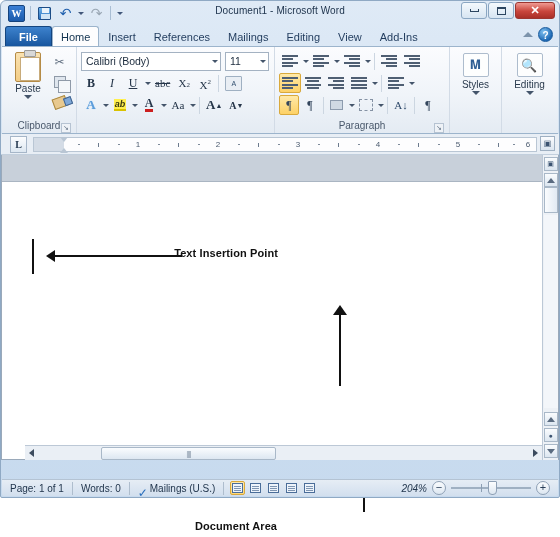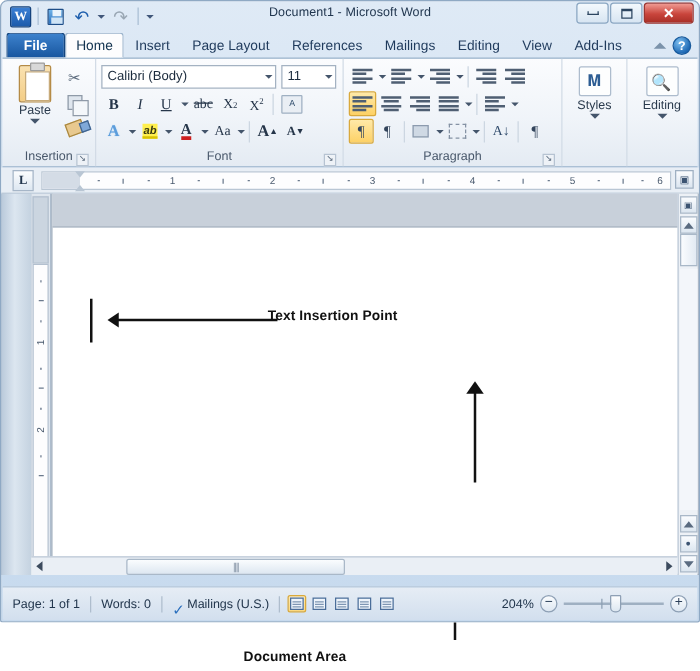--- a/index.html
+++ b/index.html
@@ -55,21 +55,21 @@
   }
   .wc.close {
     width:40px; border-color:#9c3530;
     background:linear-gradient(180deg,#f09a92,#c9453c 55%,#a92f27);
     color:#fff; font-weight:bold; font-size:11px;
   }
   .glyph-min { width:9px; height:3px; border:1px solid #2c4560; border-top:none; }
   .glyph-max { width:9px; height:8px; border:1px solid #2c4560; border-top-width:2px; }
 
   
-  .tabbar { position:relative; height:21px; padding-left:4px; display:flex; align-items:flex-end; }
+  .tabbar { position:relative; height:21px; padding-left:4px; display:flex; align-items:center; }
   .tab {
     height:20px; padding:0 8px; line-height:20px; font-size:11px; color:#1f3a5c;
     border:1px solid transparent; border-bottom:none; border-radius:3px 3px 0 0;
     white-space:nowrap;
   }
   .tab.file {
     background:linear-gradient(180deg,#3d82cd,#18569f); color:#fff;
     border-color:#14457f; padding:0 13px; font-weight:bold;
     border-radius:3px 3px 0 0;
   }
@@ -206,21 +206,21 @@
   .indent-marker { position:absolute; left:26px; top:-1px; width:8px; height:16px;}
   .indent-marker:before { content:""; position:absolute; left:0; top:0; border-left:4px solid transparent;border-right:4px solid transparent;border-top:5px solid #b9c6d4;}
   .indent-marker:after { content:""; position:absolute; left:0; bottom:0; border-left:4px solid transparent;border-right:4px solid transparent;border-bottom:5px solid #b9c6d4;}
   .ruler-right-btn {
     position:absolute; right:4px; top:2px; width:15px;height:15px;
     border:1px solid #9fb0c2; background:linear-gradient(180deg,#fbfcfe,#dbe5f0);
     font-size:8px; color:#3c5472; text-align:center; line-height:13px;
   }
 
   
-  .workspace { position:relative; height:305px; background:#8fa2b6; display:flex; }
+  .workspace { position:relative; height:305px; background:#8fa2b6; display:flex;flex-direction:column; }
   .vruler {
     width:16px; background:#dfe6ee; border-right:1px solid #aebdcd; position:relative;
     margin-left:24px;
   }
   .vruler .top-gray { position:absolute; left:1px; right:1px; top:2px; height:54px; background:#cbd5e0; border:1px solid #b3c0cf;}
   .vruler .body { position:absolute; left:1px; right:1px; top:56px; bottom:2px; background:#fdfdfe; border:1px solid #b3c0cf;}
   .vruler .vnum { position:absolute; left:50%; transform:translate(-50%,-50%) rotate(-90deg); font-size:8px; color:#4a5a6e;}
   .vruler .vdot { position:absolute; left:50%; transform:translateX(-50%); width:1.5px;height:1.5px;background:#6b7a8d;border-radius:50%;}
   .vruler .vmid { position:absolute; left:50%; transform:translateX(-50%); width:4px;height:1px;background:#6b7a8d;}
 
@@ -262,37 +262,37 @@
   }
   .hs-left { width:13px;height:13px; display:flex;align-items:center;justify-content:center;}
   .hs-tri-l { width:0;height:0;border-top:4px solid transparent;border-bottom:4px solid transparent;border-right:5px solid #3c4b5e;}
   .hs-tri-r { width:0;height:0;border-top:4px solid transparent;border-bottom:4px solid transparent;border-left:5px solid #3c4b5e;}
   .hs-thumb { position:absolute; left:76px; width:175px; height:13px;
     border:1px solid #a9b8c8; border-radius:2px; background:linear-gradient(180deg,#fafcfe,#dde7f1);
     display:flex; align-items:center; justify-content:center; font-size:8px; color:#8c9aab; letter-spacing:-1px;}
 
   
   .statusbar {
-    position:absolute; left:1px; right:1px; bottom:1px; height:27px;
+    position:absolute; left:1px; right:1px; bottom:1px; height:17px;
     background:linear-gradient(180deg,#e6edf5,#d2dfee);
     border-top:1px solid #b4c3d3;
     display:flex; align-items:center; font-size:10px; color:#22364d;
     border-radius:0 0 2px 2px;
   }
   .sb-item { padding:0 8px; white-space:nowrap; }
   .sb-sep { width:1px; height:13px; background:#aebdcd; }
   .proof { width:16px;height:13px; position:relative; }
   .proof:before { content:"\2713"; position:absolute; left:2px; top:-2px; font-size:12px; color:#2a6fbd;}
   .sb-views { display:flex; align-items:center; gap:3px; padding:0 6px;}
   .vbtn { width:15px;height:14px; border:1px solid transparent; display:flex;align-items:center;justify-content:center;}
   .vbtn.on { border:1px solid #d9a93c; background:linear-gradient(180deg,#ffeab0,#fdd97d); border-radius:2px;}
   .vico { width:11px;height:10px;border:1px solid #4a6d99; background:#eef4fb; position:relative;}
   .vico i { position:absolute; left:1px; right:1px; top:2px; height:1px; background:#7e95b2; box-shadow:0 2px 0 #7e95b2, 0 4px 0 #7e95b2;}
   .sb-zoom { margin-left:auto; display:flex; align-items:center; gap:5px; padding-right:8px;}
-  .zoomlevel { font-size:10px; color:#22364d;}
+  .zoomlevel { font-size:10px; color:#22364d;font-style:italic;}
   .zbtn { width:14px;height:14px; border-radius:50%; border:1px solid #8ea0b5; background:linear-gradient(180deg,#fafcfe,#dde7f1);
           font-size:11px; line-height:11px; text-align:center; color:#2b3f59;}
   .ztrack { position:relative; width:80px; height:14px; display:flex; align-items:center;}
   .ztrack .rail { position:absolute; left:0; right:0; top:6px; height:2px; background:#9fb0c2;}
   .ztrack .mid { position:absolute; left:38%; top:3px; width:1px; height:8px; background:#8c9eb2;}
   .ztrack .knob { position:absolute; left:46%; top:0px; width:9px; height:14px;
     border:1px solid #8ea0b5; background:linear-gradient(180deg,#fcfdfe,#dde7f1); border-radius:1px 1px 4px 4px;}
 
   
   .caption-area {
@@ -343,21 +343,20 @@
         <div class="glyph-max"></div>
       </div>
       <div class="wc close">✕</div>
     </div>
   </div>
 
   <div class="tabbar">
     <div class="tab file">File</div>
     <div class="tab active">Home</div>
     <div class="tab">Insert</div>
-    <div class="tab">Page Layout</div>
     <div class="tab">References</div>
     <div class="tab">Mailings</div>
     <div class="tab">Editing</div>
     <div class="tab">View</div>
     <div class="tab">Add-Ins</div>
     <div class="tabbar-right">
       <div class="chev"></div>
       <div class="helpbtn">?</div>
     </div>
   </div>
@@ -379,21 +378,21 @@
             <div class="mini">
               <span class="copy-ico"></span>
             </div>
             <div class="mini">
               <span class="brush-ico"></span>
             </div>
           </div>
         </div>
       </div>
       <div class="group-label">
-        <span>Insertion</span>
+        <span>Clipboard</span>
         <span class="dlg">↘</span>
       </div>
     </div>
 
     <div class="group fontgrp">
       <div class="group-body" style="flex-direction:column">
         <div class="row">
           <div class="combo fontname">
             <span class="cap">Calibri (Body)</span>
             <span class="arw"></span>
@@ -448,24 +447,20 @@
           <div class="sep-g"></div>
           <div class="rb">
               <span class="grow">A</span>
               <sup style="font-size:7px">▲</sup>
             </div>
           <div class="rb">
               <span class="shrink">A</span>
               <sup style="font-size:7px">▼</sup>
             </div>
         </div>
-      </div>
-      <div class="group-label">
-        <span>Font</span>
-        <span class="dlg">↘</span>
       </div>
     </div>
 
     <div class="group paragrp">
       <div class="group-body" style="flex-direction:column">
         <div class="row">
           <div class="rb">
             <span class="lines al-l">
                 <span></span>
                 <span></span>

